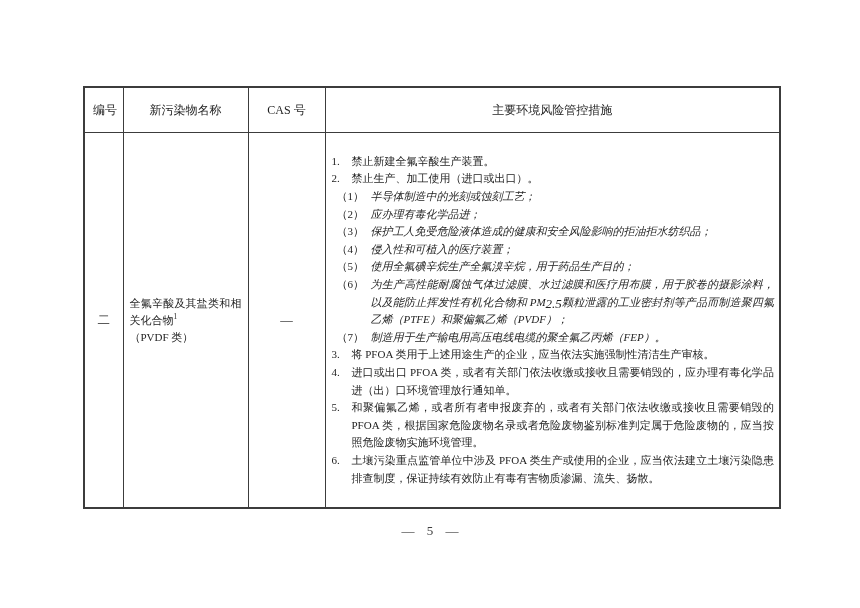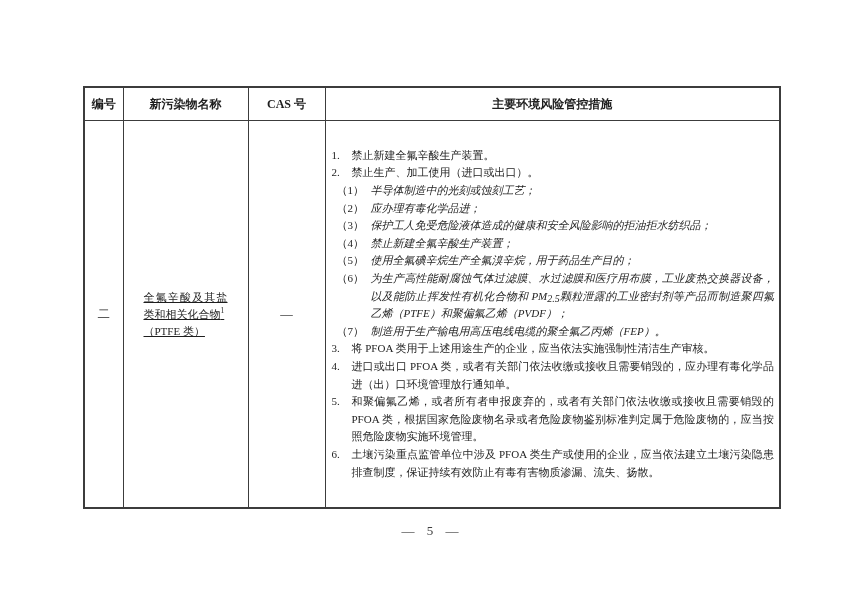--- a/index.html
+++ b/index.html
@@ -25,37 +25,36 @@
     border-collapse: collapse;
     table-layout: fixed;
     border: 2px solid #3c3c3c;
   }
   .pollutant-table th,
   .pollutant-table td {
     border: 1px solid #3c3c3c;
     vertical-align: middle;
   }
   .pollutant-table th {
-    font-weight: bold;
+    font-weight: normal;
     font-size: 12px;
     height: 28px;
     text-align: center;
-    padding: 2px;
+    padding: 8px;
     white-space: nowrap;
   }
   td.c-id {
     text-align: center;
     font-size: 12.5px;
   }
   td.c-name {
     font-size: 11px;
     line-height: 17px;
-    padding: 4px 20px;
+    padding: 4px 6px;
     text-align: justify;
-    text-decoration: underline;
   }
   td.c-name sup {
     font-size: 7.5px;
     line-height: 0;
   }
   td.c-cas {
     text-align: center;
     font-size: 12.5px;
   }
   td.c-measures {
@@ -81,21 +80,21 @@
   }
   .m-sub > .mark {
     flex: 0 0 34px;
   }
   .m-sub > .body {
     flex: 1;
     text-align: justify;
     font-style: italic;
   }
   .pm-sub {
-    font-size: 10px;
+    font-size: 13px;
     line-height: 0;
     vertical-align: -2px;
   }
   .page-number {
     position: absolute;
     left: 0;
     right: 0;
     top: 523px;
     text-align: center;
     font-size: 13px;
@@ -121,21 +120,21 @@
         <th>新污染物名称</th>
         <th>CAS 号</th>
         <th>主要环境风险管控措施</th>
       </tr>
     </thead>
     <tbody>
       <tr>
         <td class="c-id">二</td>
         <td class="c-name">
           <span>全氟辛酸及其盐类和相关化合物</span><sup>1</sup>
-          <div>（PTFE 类）</div>
+          <div>（PVDF 类）</div>
         </td>
         <td class="c-cas">—</td>
         <td class="c-measures">
 
           <div class="m-item">
             <span class="num">1.</span>
             <div class="body">禁止新建全氟辛酸生产装置。</div>
           </div>
 
           <div class="m-item">
@@ -151,29 +150,29 @@
             <div class="m-sub">
               <span class="mark">（2）</span>
               <div class="body">应办理有毒化学品进；</div>
             </div>
             <div class="m-sub">
               <span class="mark">（3）</span>
               <div class="body">保护工人免受危险液体造成的健康和安全风险影响的拒油拒水纺织品；</div>
             </div>
             <div class="m-sub">
               <span class="mark">（4）</span>
-              <div class="body">禁止新建全氟辛酸生产装置；</div>
+              <div class="body">侵入性和可植入的医疗装置；</div>
             </div>
             <div class="m-sub">
               <span class="mark">（5）</span>
               <div class="body">使用全氟碘辛烷生产全氟溴辛烷，用于药品生产目的；</div>
             </div>
             <div class="m-sub">
               <span class="mark">（6）</span>
-              <div class="body"><span>为生产高性能耐腐蚀气体过滤膜、水过滤膜和医疗用布膜，工业废热交换器设备，以及能防止挥发性有机化合物和 PM</span><span class="pm-sub">2.5</span><span>颗粒泄露的工业密封剂等产品而制造聚四氟乙烯（PTFE）和聚偏氟乙烯（PVDF）；</span></div>
+              <div class="body"><span>为生产高性能耐腐蚀气体过滤膜、水过滤膜和医疗用布膜，用于胶卷的摄影涂料，以及能防止挥发性有机化合物和 PM</span><span class="pm-sub">2.5</span><span>颗粒泄露的工业密封剂等产品而制造聚四氟乙烯（PTFE）和聚偏氟乙烯（PVDF）；</span></div>
             </div>
             <div class="m-sub">
               <span class="mark">（7）</span>
               <div class="body">制造用于生产输电用高压电线电缆的聚全氟乙丙烯（FEP）。</div>
             </div>
           </div>
 
           <div class="m-item">
             <span class="num">3.</span>
             <div class="body">将 PFOA 类用于上述用途生产的企业，应当依法实施强制性清洁生产审核。</div>

